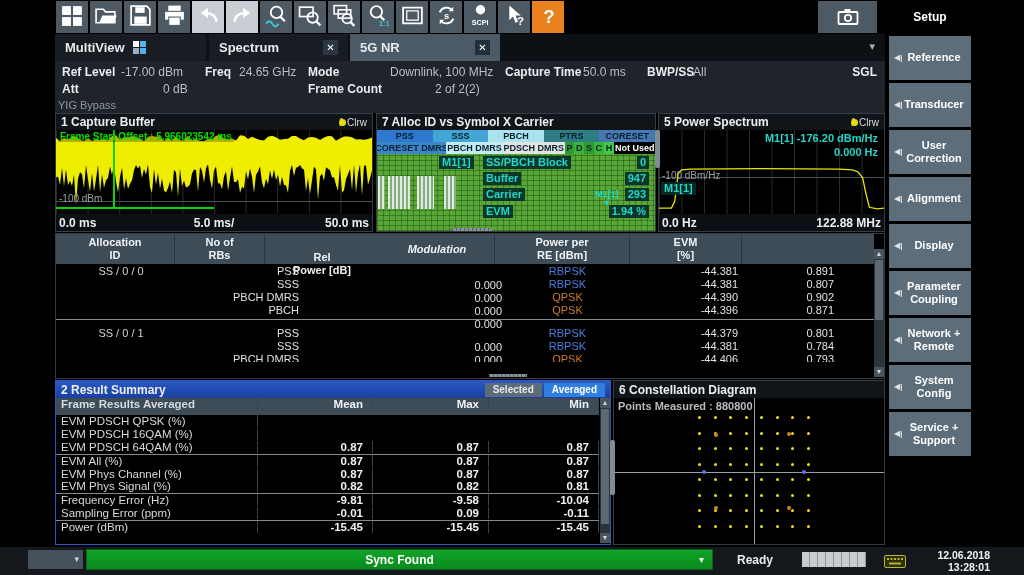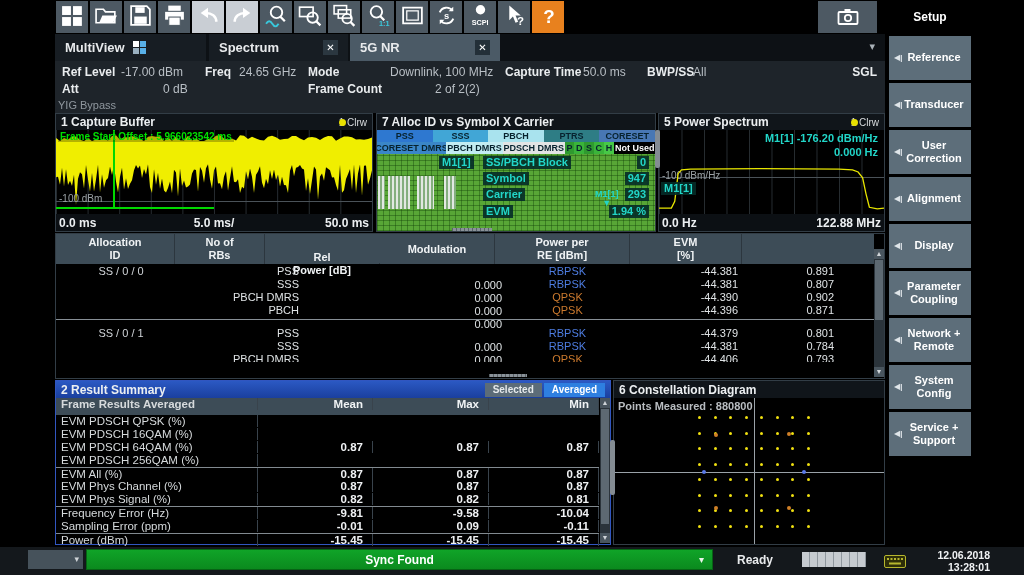--- a/index.html
+++ b/index.html
@@ -320,21 +320,21 @@
           <span class="cell" style="background: rgb(0, 0, 0); width: 16.4286%; color: rgb(255, 255, 255);">Not Used</span>
         </div>
       <div class="alloc-grid" id="alloc-grid">
           <div class="hatch" style="left: 0.5%; width: 2.5%;"></div>
           <div class="hatch" style="left: 4%; width: 8%;"></div>
           <div class="hatch" style="left: 14.5%; width: 6%;"></div>
           <div class="hatch" style="left: 24%; width: 4.5%;"></div>
           <span class="chip" style="left: 62px; top: 2px;">M1[1]</span>
           <span class="chip" style="left: 106px; top: 2px;">SS/PBCH Block</span>
           <span class="chip val" style="right: 6px; top: 2px;">0</span>
-          <span class="chip" style="left: 106px; top: 18px;">Symbol</span>
+          <span class="chip" style="left: 106px; top: 18px;">Buffer</span>
           <span class="chip val" style="right: 6px; top: 18px;">947</span>
           <span class="chip" style="left: 106px; top: 34px;">Carrier</span>
           <span class="chip val" style="right: 6px; top: 34px;">293</span>
           <span class="chip" style="left: 106px; top: 51px;">EVM</span>
           <span class="chip val" style="right: 6px; top: 51px;">1.94 %</span>
           <div class="mflag" style="left: 218px; top: 36px;">
             <div>M1[1]</div>
             <div>▼</div>
           </div>
         </div>
@@ -376,21 +376,21 @@
           <div>ID</div>
         </div>
         <div class="hc c3" style="text-align: center; padding: 0px;">
           <div>No of</div>
           <div>RBs</div>
         </div>
         <div class="hc c4" style="text-align: center; padding: 0px;">
           <div>Rel</div>
           <div>Power [dB]</div>
         </div>
-        <div class="hc c5" style="text-align: left; padding: 0px;">
+        <div class="hc c5" style="text-align: left; padding: 0px; font-style: italic;">
           <div>Modulation</div>
         </div>
         <div class="hc c6" style="text-align: center; padding: 0px;">
           <div>Power per</div>
           <div>RE [dBm]</div>
         </div>
         <div class="hc c7" style="text-align: center; padding: 0px;">
           <div>EVM</div>
           <div>[%]</div>
         </div>
@@ -497,26 +497,20 @@
           <span class="rs-c1 colsep">EVM PDSCH 16QAM (%)</span>
           <span class="rs-c2 colsep"></span>
           <span class="rs-c3 colsep"></span>
           <span class="rs-c4 colsep"></span>
         </div>
         <div class="rs-row">
           <span class="rs-c1 colsep">EVM PDSCH 64QAM (%)</span>
           <span class="rs-c2 colsep">0.87</span>
           <span class="rs-c3 colsep">0.87</span>
           <span class="rs-c4 colsep">0.87</span>
-        </div>
-        <div class="rs-row">
-          <span class="rs-c1 colsep">EVM PDSCH 256QAM (%)</span>
-          <span class="rs-c2 colsep"></span>
-          <span class="rs-c3 colsep"></span>
-          <span class="rs-c4 colsep"></span>
         </div>
         <div class="rs-row group-start">
           <span class="rs-c1 colsep">EVM All (%)</span>
           <span class="rs-c2 colsep">0.87</span>
           <span class="rs-c3 colsep">0.87</span>
           <span class="rs-c4 colsep">0.87</span>
         </div>
         <div class="rs-row">
           <span class="rs-c1 colsep">EVM Phys Channel (%)</span>
           <span class="rs-c2 colsep">0.87</span>

